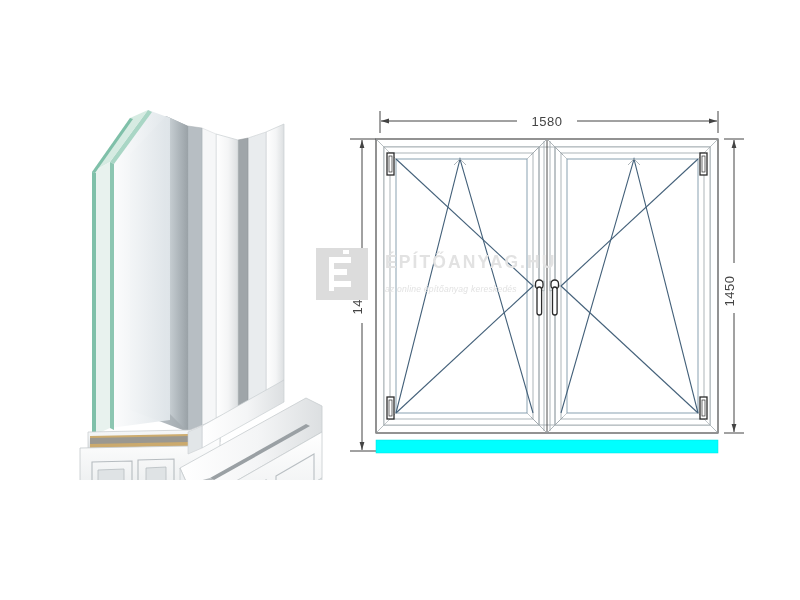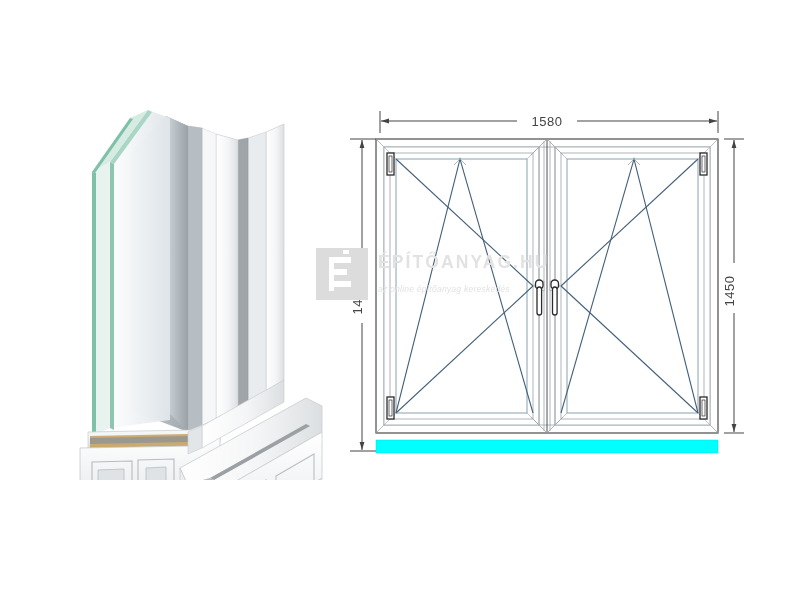--- a/index.html
+++ b/index.html
@@ -15,21 +15,21 @@
   
   .photo{position:absolute;left:70px;top:80px;width:260px;height:400px;}
   .photo svg{display:block;width:100%;height:100%;}
 
   
   .drawing{position:absolute;left:332px;top:95px;width:420px;height:390px;}
   .drawing svg{display:block;width:100%;height:100%;}
 
   
   .wm{position:absolute;left:316px;top:246px;width:240px;height:56px;
-      display:flex;align-items:center;gap:10px;pointer-events:none;}
+      display:flex;align-items:center;gap:17px;pointer-events:none;}
   .wm-logo{width:52px;height:52px;background:#dcdcdc;position:relative;flex:0 0 auto;}
   .wm-logo .b1{position:absolute;background:#fff;}
   .wm-txt{display:flex;flex-direction:column;justify-content:center;line-height:1;}
   .wm-title{font-size:17.5px;letter-spacing:2.1px;color:#e2e2e2;font-weight:700;}
   .wm-sub{font-size:8.6px;letter-spacing:.2px;color:#e2e2e2;font-style:italic;margin-top:13px;}
 
   .dimtxt{font-family:"Liberation Sans",sans-serif;font-size:13px;fill:#444;letter-spacing:.5px;}
 </style>
 </head>
 <body>

